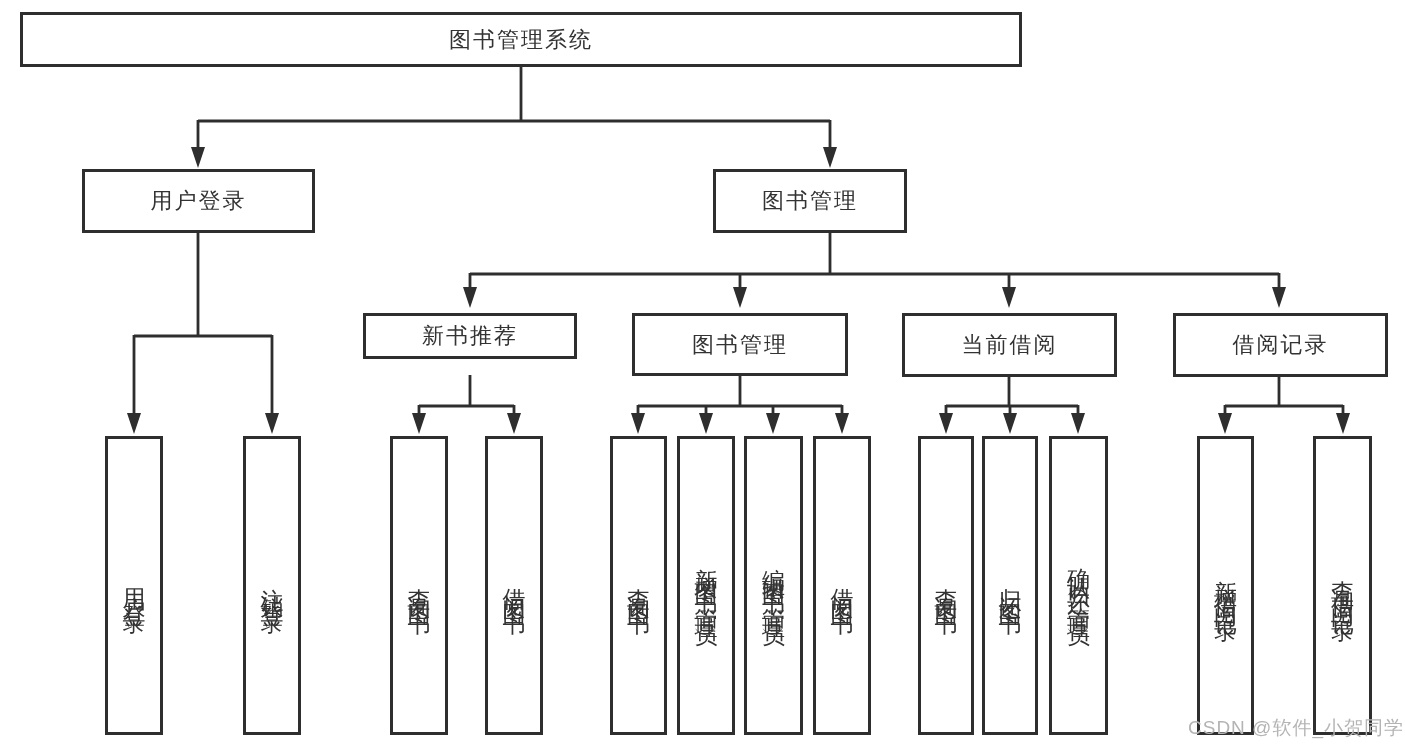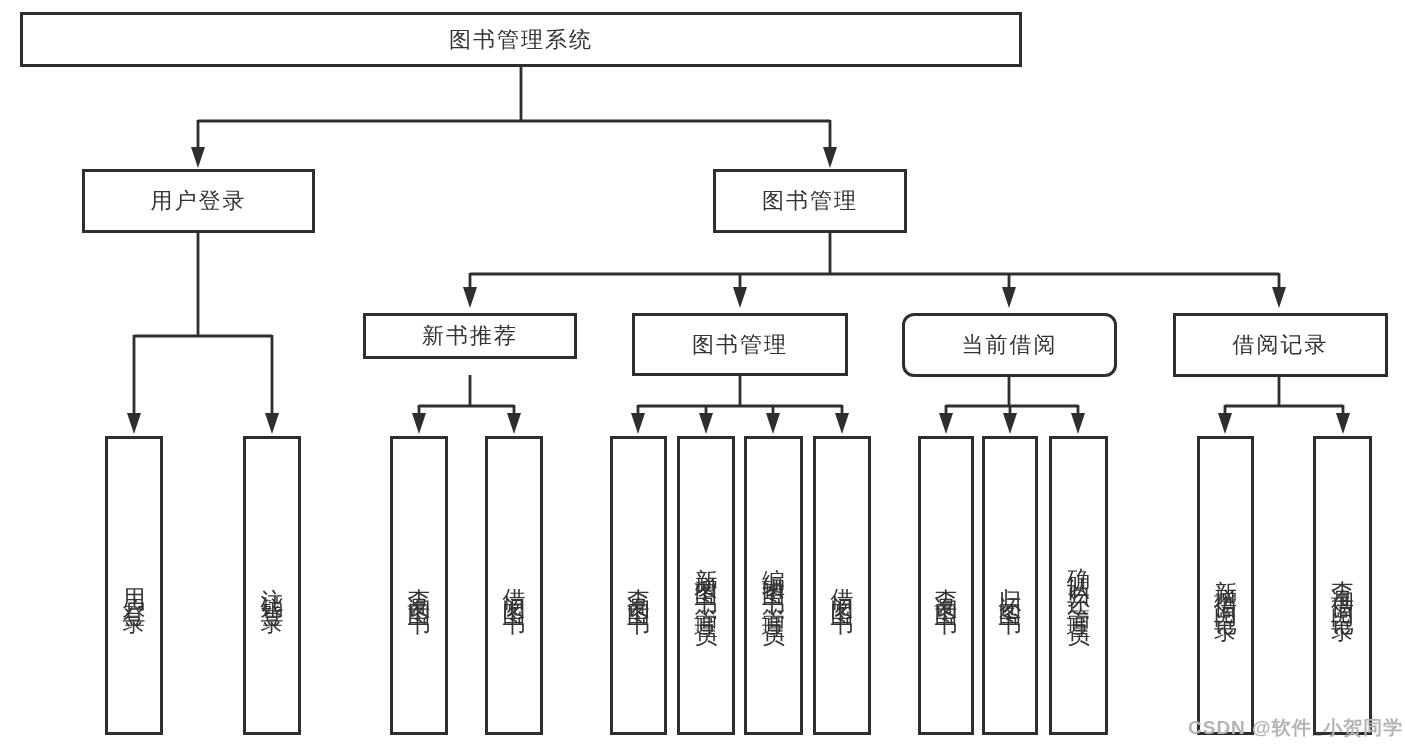--- a/index.html
+++ b/index.html
@@ -51,21 +51,20 @@
   }
   #watermark {
     position: absolute;
     left: 1188px;
     top: 715px;
     z-index: 5;
     font-size: 19px;
     color: #b4b4b4;
     white-space: nowrap;
     letter-spacing: 1px;
-    font-weight: bold;
   }
 </style>
 </head>
 <body>
 
 <div id="canvas">
 
   <svg id="connectors" viewBox="0 0 1405 747" xmlns="http://www.w3.org/2000/svg">
     <g stroke="#2e2e2e" stroke-width="2.8" fill="none">
 
@@ -123,21 +122,21 @@
   <div class="box h" style="left:713px; top:169px; width:194px; height:64px;">
     <span>图书管理</span>
   </div>
 
   <div class="box h" style="left:363px; top:313px; width:214px; height:46px;">
     <span>新书推荐</span>
   </div>
   <div class="box h" style="left:632px; top:313px; width:216px; height:63px;">
     <span>图书管理</span>
   </div>
-  <div class="box h" style="left:902px; top:313px; width:215px; height:64px;border-radius:12px;">
+  <div class="box h" style="left:902px; top:313px; width:215px; height:64px;">
     <span>当前借阅</span>
   </div>
   <div class="box h" style="left:1173px; top:313px; width:215px; height:64px;">
     <span>借阅记录</span>
   </div>
 
   <div class="box v" style="left:105px; top:436px; width:58px; height:299px;">
     <span>用户登录</span>
   </div>
   <div class="box v" style="left:243px; top:436px; width:58px; height:299px;">

